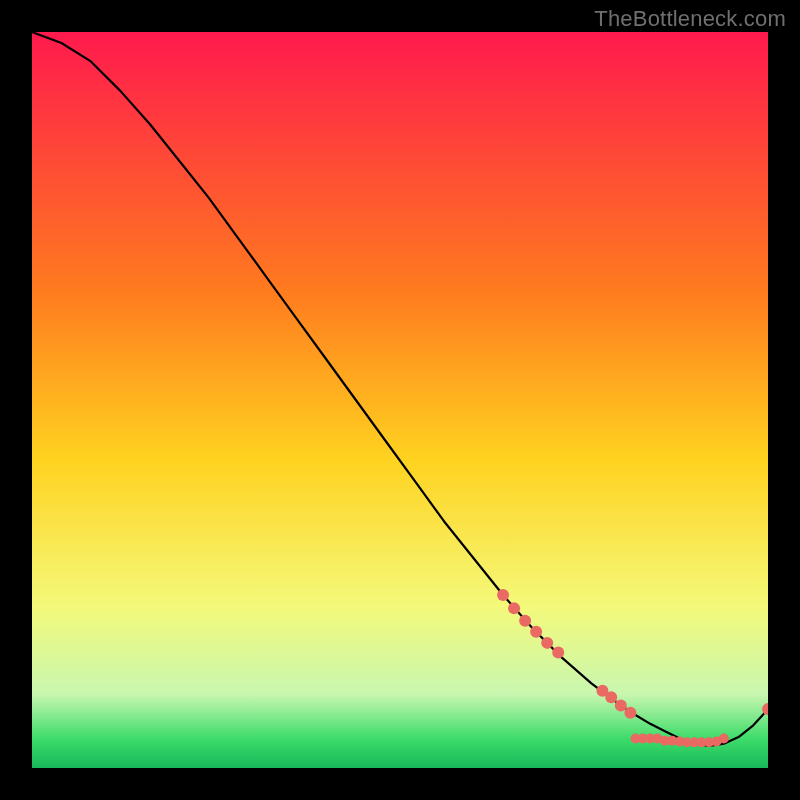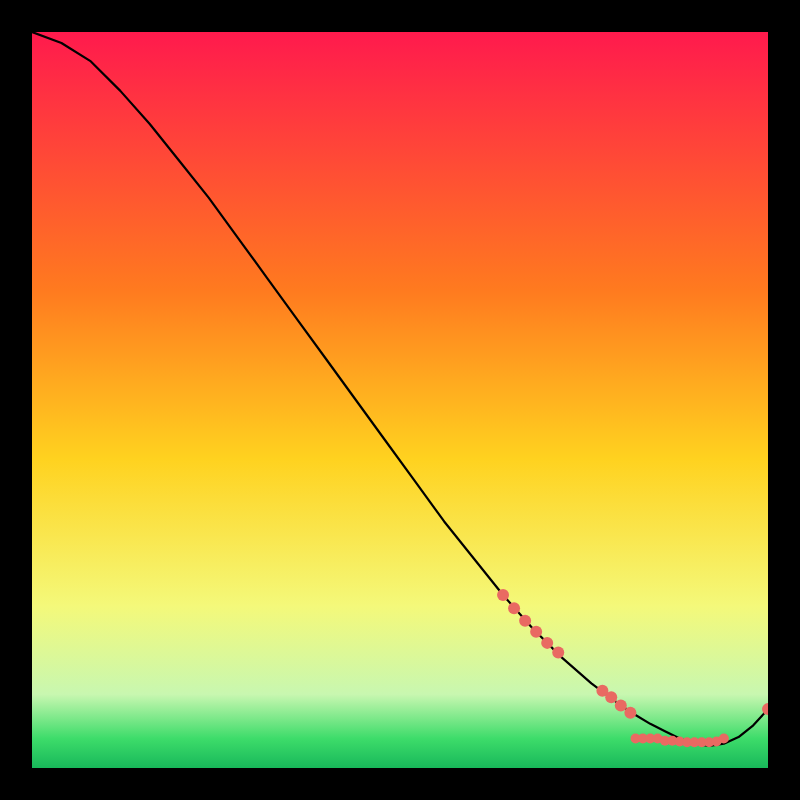--- a/index.html
+++ b/index.html
@@ -91,14 +91,15 @@
           <circle cx="669.76" cy="710.24" r="5" fill="#e96a62"></circle>
           <circle cx="677.12" cy="710.24" r="5" fill="#e96a62"></circle>
           <circle cx="684.48" cy="709.50" r="5" fill="#e96a62"></circle>
           <circle cx="691.84" cy="706.56" r="5" fill="#e96a62"></circle>
           <circle cx="736.00" cy="677.12" r="6" fill="#e96a62"></circle>
         </g>
     </svg>
 
   </div>
 
+  <div class="attribution">TheBottleneck.com</div>
 
 </div>
 
 </body></html>

